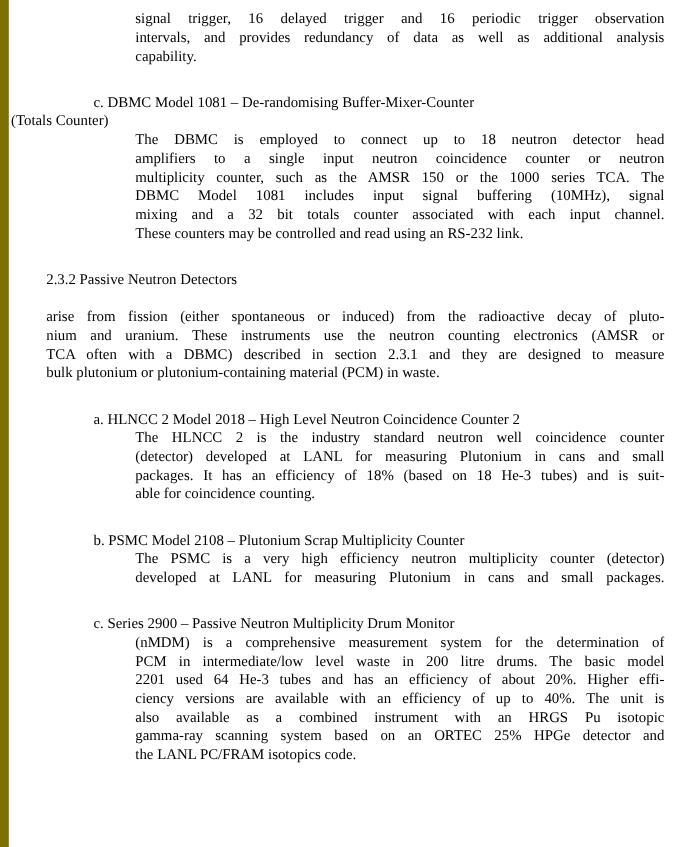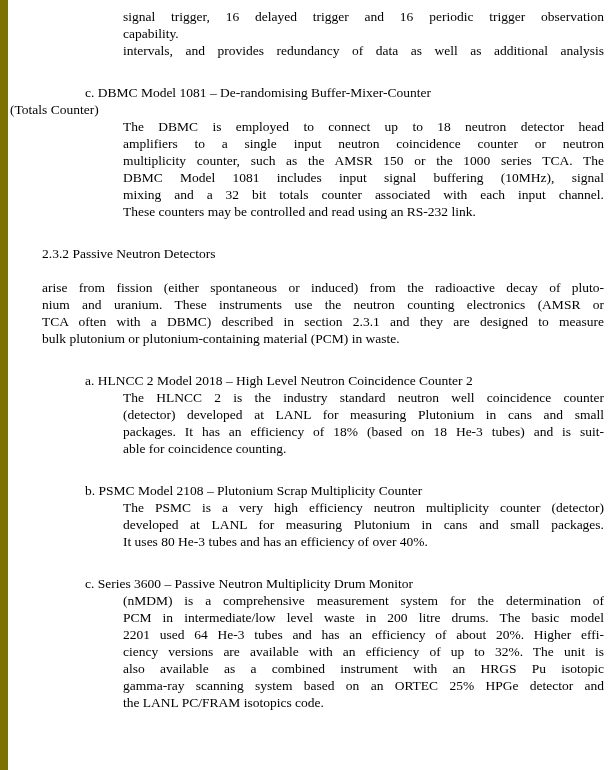--- a/index.html
+++ b/index.html
@@ -56,22 +56,22 @@
 </style>
 </head>
 <body>
 
 <div class="leftbar"></div>
 
 <div class="content">
 
   <div class="para-body">
     <div class="ln j">signal trigger, 16 delayed trigger and 16 periodic trigger observation</div>
+    <div class="ln j">intervals, and provides redundancy of data as well as additional analysis</div>
     <div class="ln last">capability.</div>
-    <div class="ln j">intervals, and provides redundancy of data as well as additional analysis</div>
   </div>
 
   <div class="mt-sec">
     <div class="h h-sub">c. DBMC Model 1081 – De-randomising Buffer-Mixer-Counter</div>
     <div class="h h-wrap">(Totals Counter)</div>
   </div>
 
   <div class="para-body">
     <div class="ln j">The DBMC is employed to connect up to 18 neutron detector head</div>
     <div class="ln j">amplifiers to a single input neutron coincidence counter or neutron</div>
@@ -97,28 +97,27 @@
     <div class="ln j">(detector) developed at LANL for measuring Plutonium in cans and small</div>
     <div class="ln j">packages. It has an efficiency of 18% (based on 18 He-3 tubes) and is suit-</div>
     <div class="ln last">able for coincidence counting.</div>
   </div>
 
   <div class="h h-sub mt-sec">b. PSMC Model 2108 – Plutonium Scrap Multiplicity Counter</div>
 
   <div class="para-body">
     <div class="ln j">The PSMC is a very high efficiency neutron multiplicity counter (detector)</div>
     <div class="ln j">developed at LANL for measuring Plutonium in cans and small packages.</div>
-    <div class="ln last">It uses 80 He-3 tubes and has an efficiency of over 40%.</div>
   </div>
 
-  <div class="h h-sub mt-sec">c. Series 3600 – Passive Neutron Multiplicity Drum Monitor</div>
+  <div class="h h-sub mt-sec">c. Series 2900 – Passive Neutron Multiplicity Drum Monitor</div>
 
   <div class="para-body">
     <div class="ln j">(nMDM) is a comprehensive measurement system for the determination of</div>
     <div class="ln j">PCM in intermediate/low level waste in 200 litre drums. The basic model</div>
     <div class="ln j">2201 used 64 He-3 tubes and has an efficiency of about 20%. Higher effi-</div>
-    <div class="ln j">ciency versions are available with an efficiency of up to 32%. The unit is</div>
+    <div class="ln j">ciency versions are available with an efficiency of up to 40%. The unit is</div>
     <div class="ln j">also available as a combined instrument with an HRGS Pu isotopic</div>
     <div class="ln j">gamma-ray scanning system based on an ORTEC 25% HPGe detector and</div>
     <div class="ln last">the LANL PC/FRAM isotopics code.</div>
   </div>
 
 </div>
 
 </body></html>

